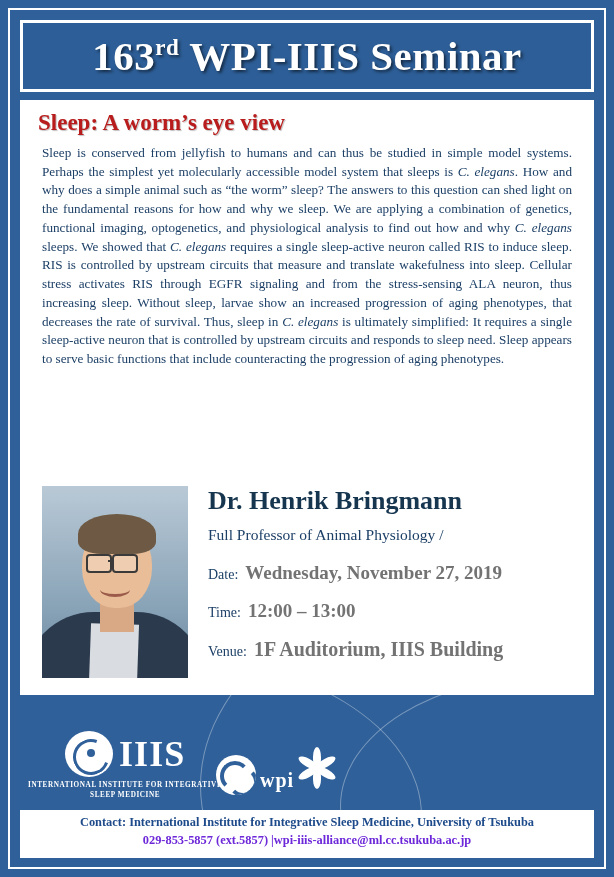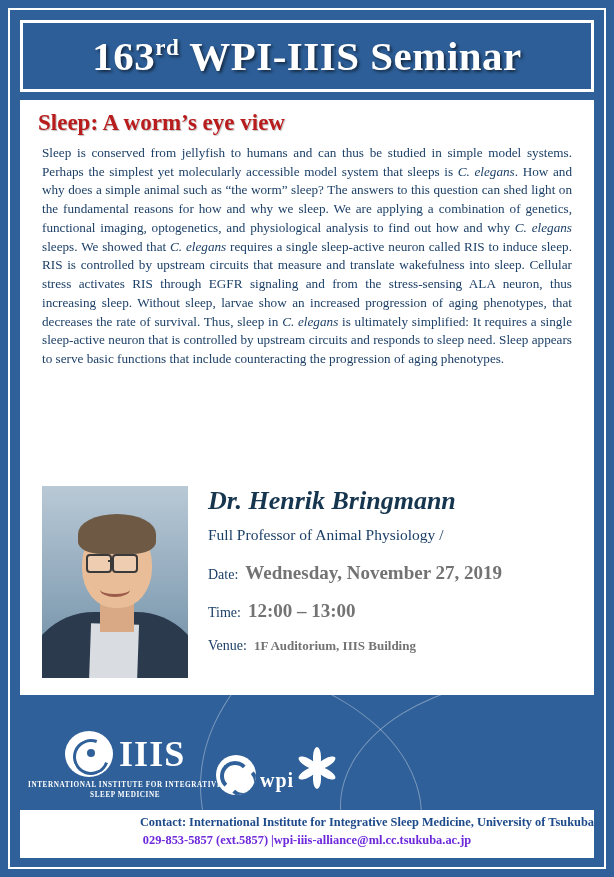--- a/index.html
+++ b/index.html
@@ -168,21 +168,20 @@
     left: 188px;
     top: 0;
     width: 374px;
     color: #1c3f66;
   }
   .speaker-name {
     font-size: 26px;
     font-weight: bold;
     color: #16354f;
     margin: 0 0 8px 0;
-    font-style: italic;
   }
   .speaker-role {
     font-size: 15.5px;
     line-height: 1.45;
     margin: 0 0 6px 0;
   }
   .speaker-affil {
     font-size: 15.5px;
     margin: 0 0 8px 0;
   }
@@ -195,21 +194,21 @@
   }
   .meta-label {
     font-size: 14px;
     color: #1c3f66;
   }
   .meta-value {
     font-size: 19px;
     font-weight: bold;
     color: #737373;
   }
-  .meta-value.small { font-size: 13px; }
+  .meta-value.small { font-size: 20px; }
 
   
   .bottom {
     position: absolute;
     left: 20px;
     top: 695px;
     width: 574px;
     height: 154px;
     overflow: hidden;
   }
@@ -335,21 +334,20 @@
     background: #ffffff;
     box-sizing: border-box;
     padding-top: 5px;
     text-align: center;
   }
   .footer-line1 {
     color: #1d4a8a;
     font-size: 12.4px;
     font-weight: bold;
     margin-bottom: 3px;
-    text-align: right;
   }
   .footer-line2 {
     color: #6d28d9;
     font-size: 12.4px;
     font-weight: bold;
   }
 </style>
 </head>
 <body>
 

